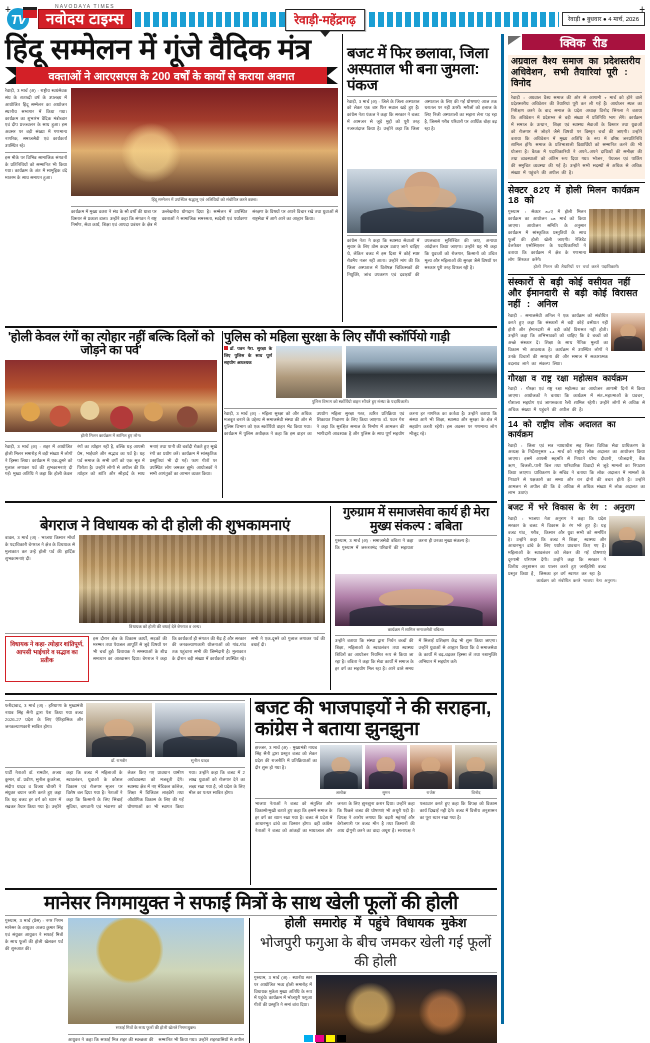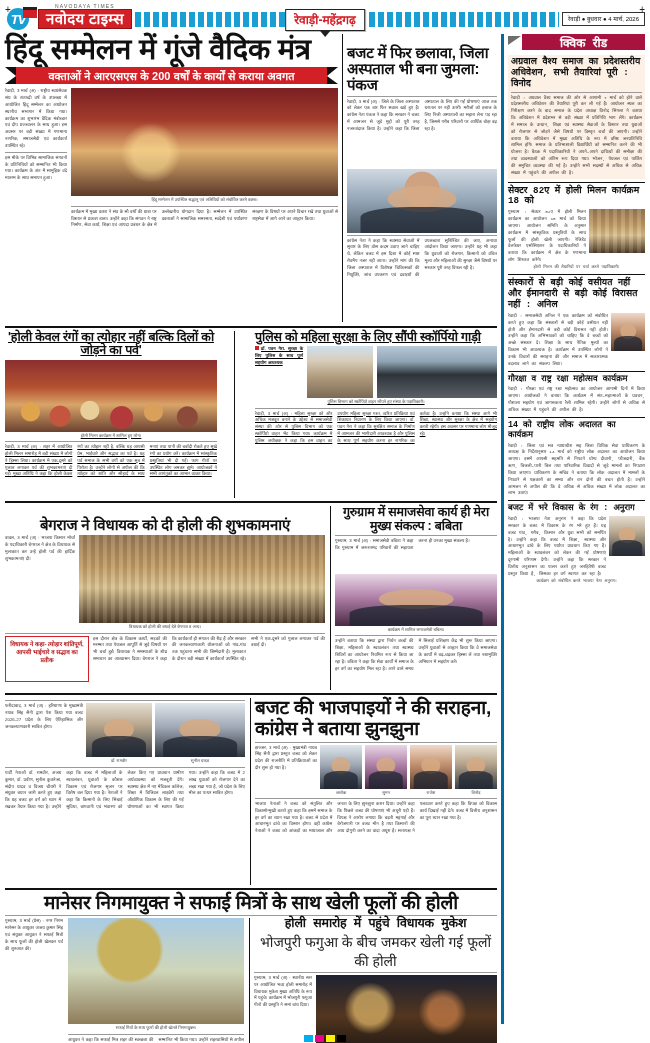--- a/index.html
+++ b/index.html
@@ -322,36 +322,36 @@
         <div class="col2 body-text" style="height:84px;overflow:hidden;">
           <span>कांग्रेस नेता ने कहा कि स्वास्थ्य सेवाओं में सुधार के लिए ठोस कदम उठाए जाने चाहिए थे, लेकिन बजट में इस दिशा में कोई स्पष्ट रोडमैप नजर नहीं आता।</span>
           <span>उन्होंने मांग की कि जिला अस्पताल में विशेषज्ञ चिकित्सकों की नियुक्ति, जांच उपकरण एवं दवाइयों की उपलब्धता सुनिश्चित की जाए, अन्यथा आंदोलन किया जाएगा।</span>
           <span>उन्होंने यह भी कहा कि युवाओं को रोजगार, किसानों को उचित मूल्य और महिलाओं की सुरक्षा जैसे विषयों पर सरकार पूरी तरह विफल रही है।</span>
         </div>
       </div>
     </div>
 
     <div class="rule-dbl" style="margin-top:4px;"></div>
 
-    <div class="flexrow" style="gap:17px;text-decoration:underline;">
+    <div class="flexrow" style="gap:5px;">
 
       <div style="flex:0 0 212px;">
         <div class="hl hl-md" style="text-align:center;">'होली केवल रंगों का त्योहार नहीं बल्कि दिलों को जोड़ने का पर्व'</div>
         <div class="photo photo-crowd" style="height:72px;margin-top:2px;"></div>
         <div class="caption">होली मिलन कार्यक्रम में शामिल हुए लोग।</div>
         <div class="rule-thin"></div>
         <div class="col3 body-text" style="height:54px;overflow:hidden;">
           <span>रेवाड़ी, 3 मार्च (अ) : शहर में आयोजित होली मिलन समारोह में बड़ी संख्या में लोगों ने हिस्सा लिया। कार्यक्रम में एक-दूसरे को गुलाल लगाकर पर्व की शुभकामनाएं दी गईं।</span>
           <span>मुख्य अतिथि ने कहा कि होली केवल रंगों का त्योहार नहीं है, बल्कि यह आपसी प्रेम, भाईचारे और सद्भाव का पर्व है। यह पर्व समाज के सभी वर्गों को एक सूत्र में पिरोता है।</span>
           <span>उन्होंने लोगों से अपील की कि त्योहार को शांति और सौहार्द के साथ मनाएं तथा पानी की बर्बादी रोकते हुए सूखे रंगों का प्रयोग करें।</span>
           <span>कार्यक्रम में सांस्कृतिक प्रस्तुतियां भी दी गईं। फाग गीतों पर उपस्थित लोग जमकर झूमे। आयोजकों ने सभी आगंतुकों का आभार व्यक्त किया।</span>
         </div>
       </div>
 
-      <div class="vrule" style="flex:1 1 auto;padding-left:20px;">
+      <div class="vrule" style="flex:1 1 auto;padding-left:1px;">
         <div class="hl hl-md">पुलिस को महिला सुरक्षा के लिए सौंपी स्कॉर्पियो गाड़ी</div>
         <div class="flexrow" style="gap:4px;margin-top:2px;">
           <div style="flex:0 0 48px;">
             <div class="body-text" style="font-weight:bold;color:#111;">
               <span class="bullet-sq"></span><span>डॉ. पवन गेरा- सुरक्षा के लिए पुलिस के साथ पूर्ण सहयोग आवश्यक</span>
             </div>
           </div>
           <div class="photo photo-bldg" style="flex:0 0 66px;height:52px;"></div>
           <div class="photo photo-car" style="flex:1 1 auto;height:52px;"></div>
         </div>

